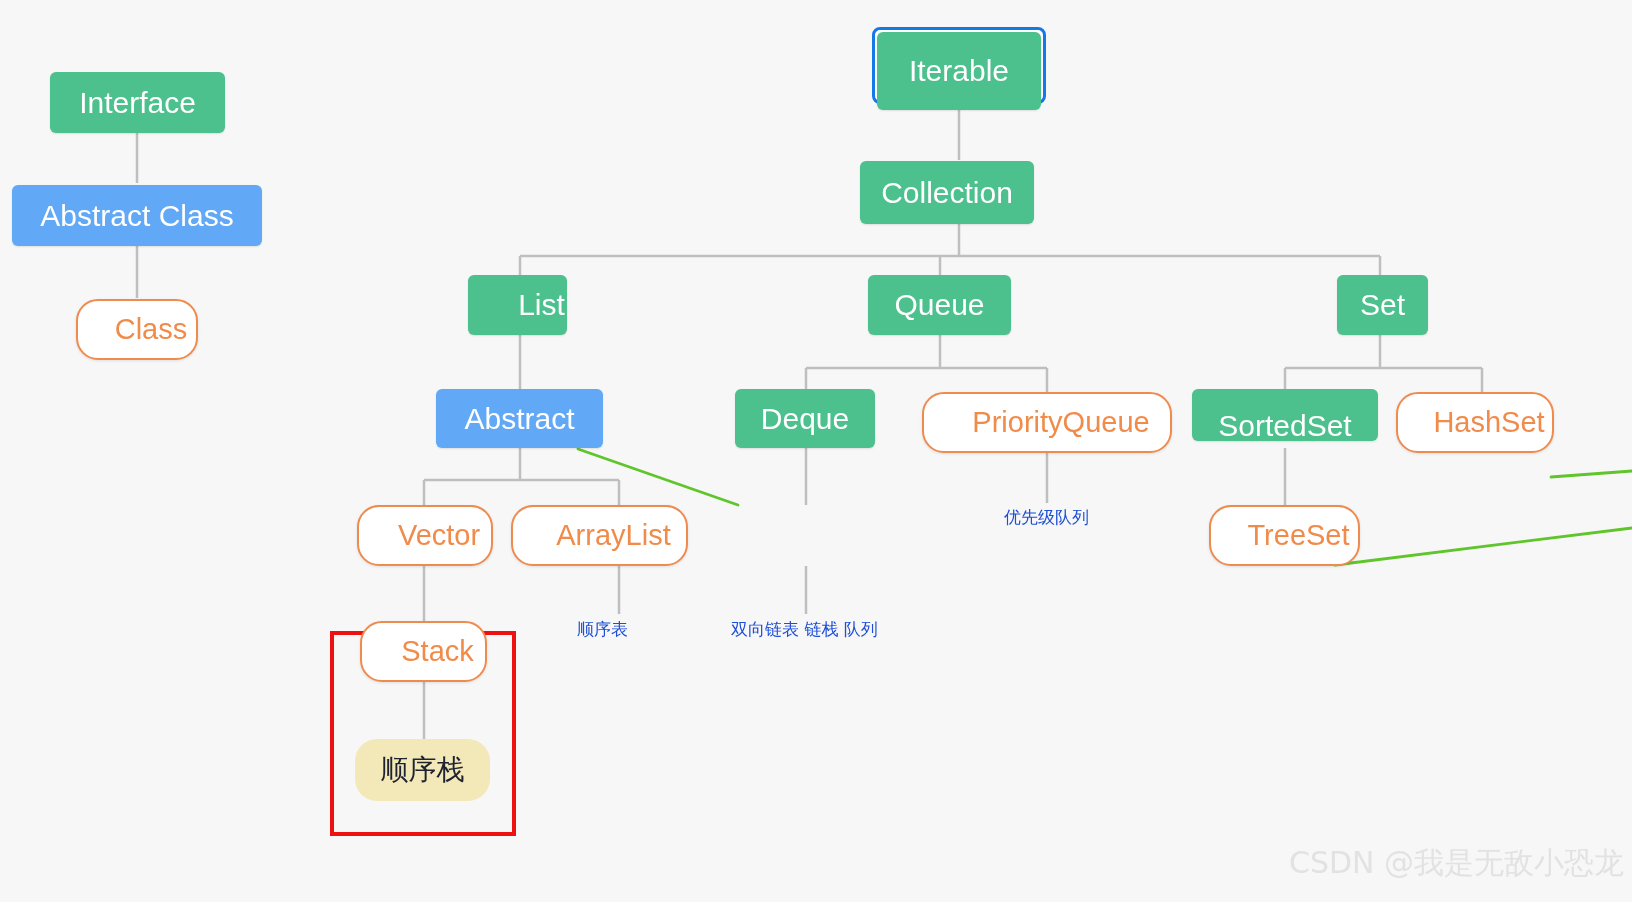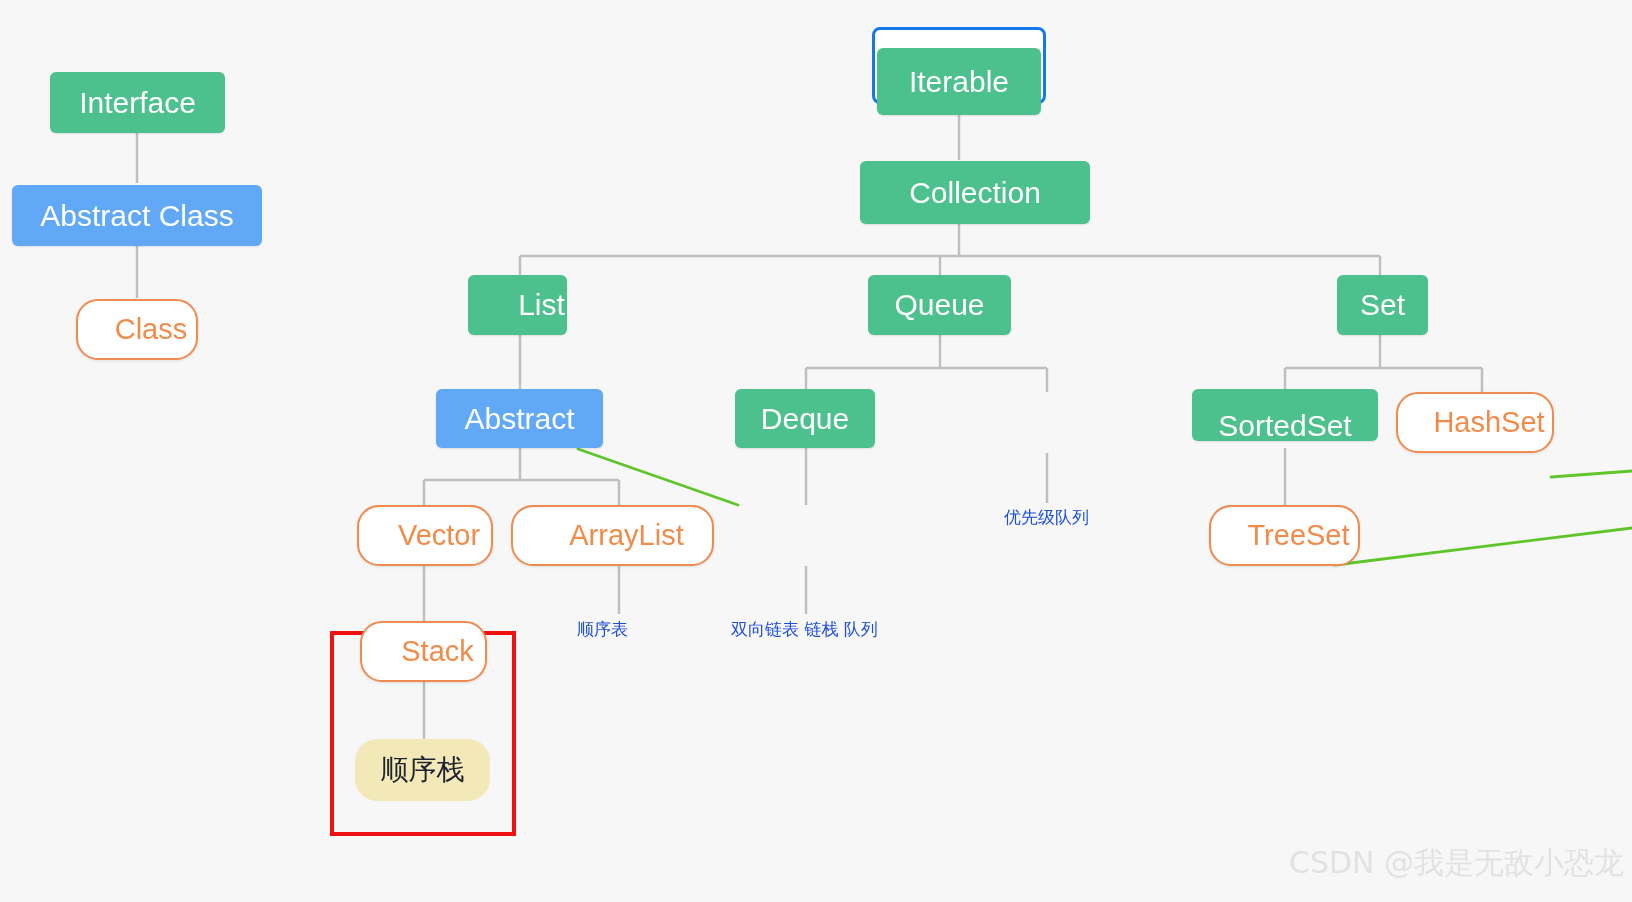--- a/index.html
+++ b/index.html
@@ -184,25 +184,25 @@
 
   <div class="node n-blue" style="left:12px; top:185px; width:250px; height:61px;">
     <span>Abstract Class</span>
   </div>
 
   <div class="node n-class" style="left:76px; top:299px; width:122px; height:61px;">
     <span>Class</span>
   </div>
 
   <div class="selection-ring" style="left:872px; top:27px; width:174px; height:77px;"></div>
-  <div class="node n-green" style="left:877px; top:32px; width:164px; height:67px;margin-top:16px;">
+  <div class="node n-green" style="left:877px; top:32px; width:164px; height:78px;">
     <span>Iterable</span>
   </div>
 
-  <div class="node n-green" style="left:860px; top:161px; width:230px; height:63px;">
+  <div class="node n-green" style="left:860px; top:161px; width:174px; height:63px;">
     <span>Collection</span>
   </div>
 
   <div class="node n-green" style="left:468px; top:275px; width:99px; height:60px;padding-left:48px;">
     <span>List</span>
   </div>
 
   <div class="node n-green" style="left:868px; top:275px; width:143px; height:60px;">
     <span>Queue</span>
   </div>
@@ -212,34 +212,37 @@
   </div>
 
   <div class="node n-blue" style="left:436px; top:389px; width:167px; height:59px;">
     <span>Abstract</span>
   </div>
 
   <div class="node n-green" style="left:735px; top:389px; width:140px; height:59px;align-items:center;">
     <span>Deque</span>
   </div>
 
+  <div class="node n-class" style="left:922px; top:392px; width:250px; height:61px;">
+    <span>PriorityQueue</span>
+  </div>
 
   <div class="node n-green" style="left:1192px; top:389px; width:186px; height:52px;align-items:flex-end;">
     <span>SortedSet</span>
   </div>
 
   <div class="node n-class" style="left:1396px; top:392px; width:158px; height:61px;">
     <span>HashSet</span>
   </div>
 
   <div class="node n-class" style="left:357px; top:505px; width:136px; height:61px;">
     <span>Vector</span>
   </div>
 
-  <div class="node n-class" style="left:511px; top:505px; width:203px; height:61px;">
+  <div class="node n-class" style="left:511px; top:505px; width:177px; height:61px;">
     <span>ArrayList</span>
   </div>
 
 
   <div class="node n-class" style="left:1209px; top:505px; width:151px; height:61px;">
     <span>TreeSet</span>
   </div>
 
   <div class="node n-class" style="left:360px; top:621px; width:127px; height:61px;">
     <span>Stack</span>

